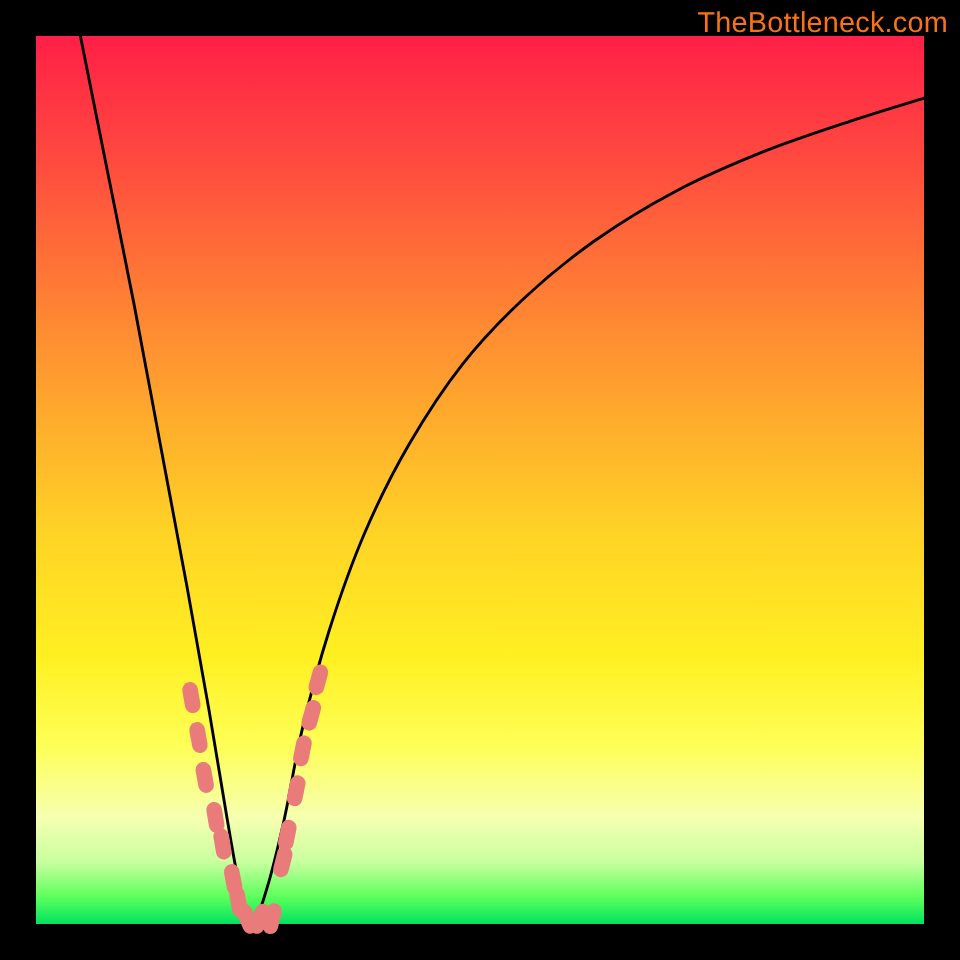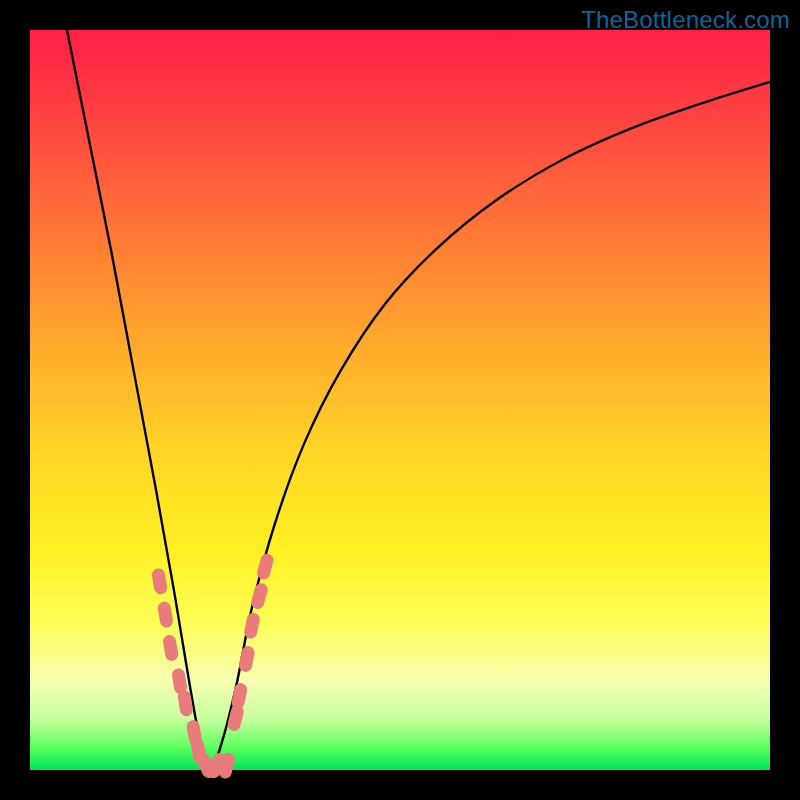--- a/index.html
+++ b/index.html
@@ -36,21 +36,21 @@
       #f6ffb0 88%,
       #c9ff9f 93%,
       #5cff5c 97%,
       #00e35f 100%
     );
   }
   .watermark {
     position: absolute;
     top: 6px;
     right: 10px;
-    color: #0369a1;
+    color: #f97316;
     font-size: 24px;
     font-weight: 400;
     letter-spacing: 0.2px;
     user-select: none;
   }
   svg.curve {
     position: absolute;
     left: 0;
     top: 0;
     width: 740px;

